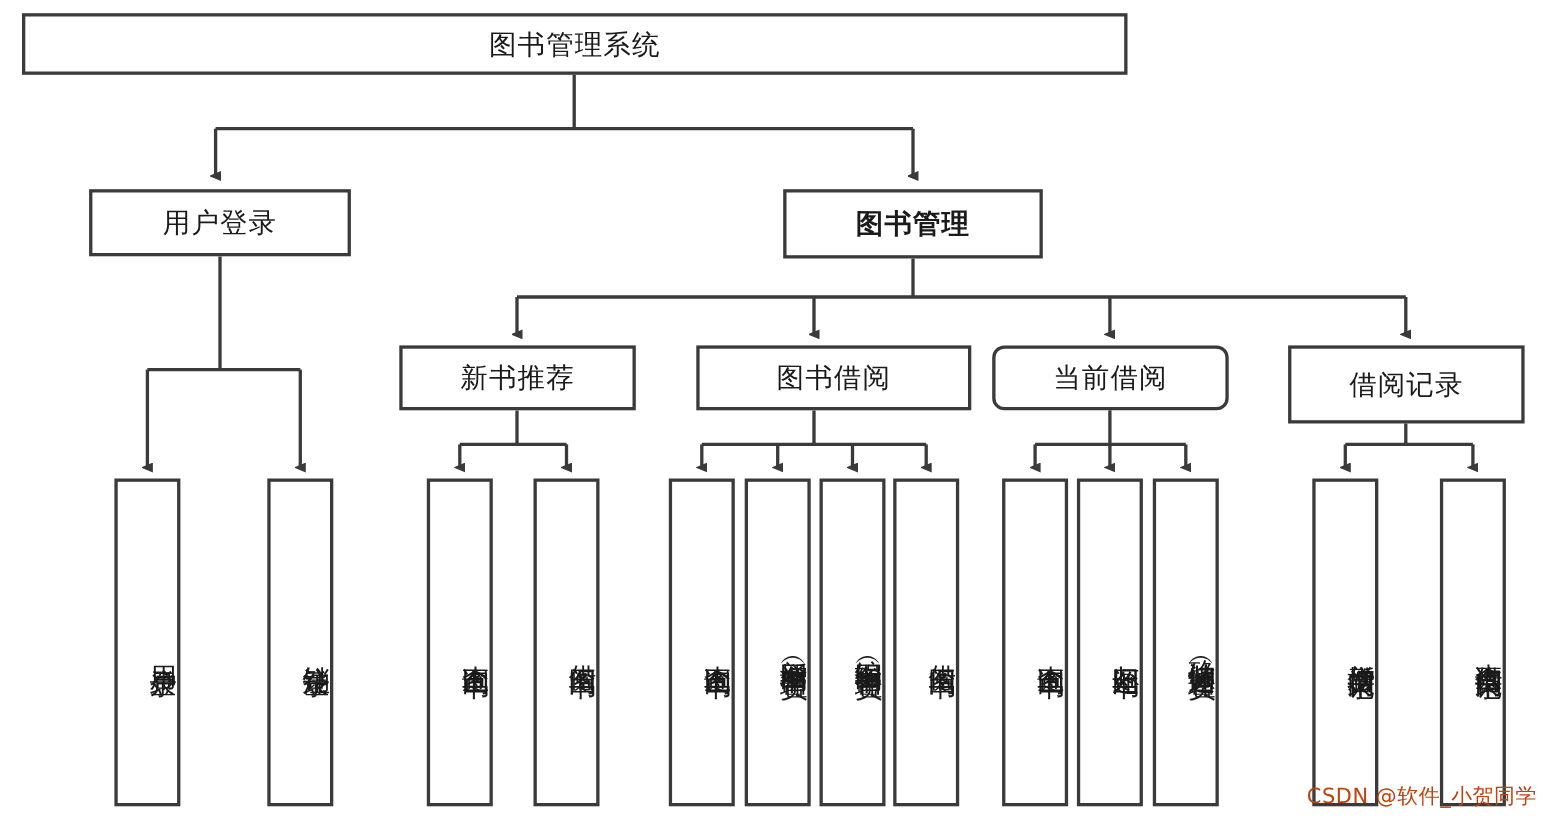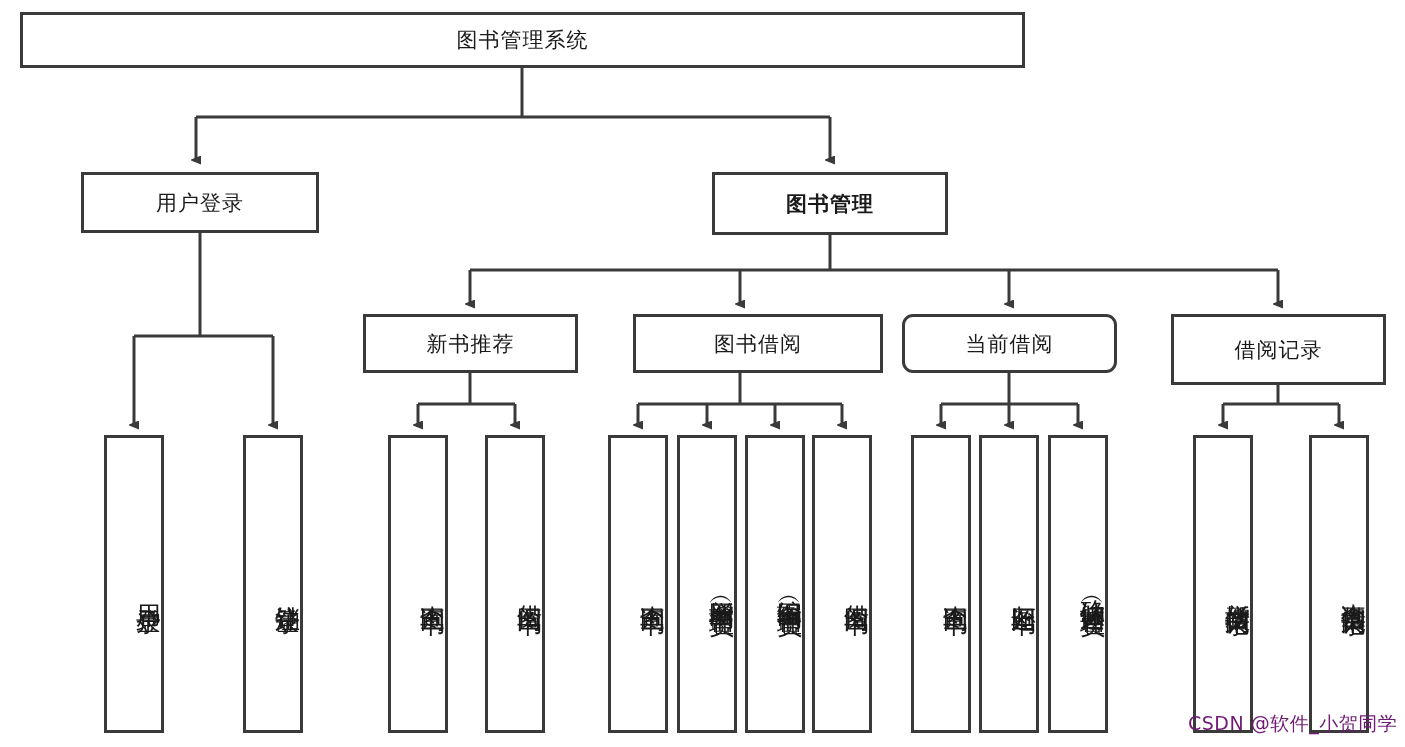--- a/index.html
+++ b/index.html
@@ -21,21 +21,21 @@
     position: absolute;
     box-sizing: border-box;
     background: #ffffff;
     border: 3px solid #3a3a3a;
     display: flex;
     align-items: center;
     justify-content: center;
     color: #1a1a1a;
   }
   .node.horiz {
-    font-size: 21px;
+    font-size: 25px;
     letter-spacing: 1px;
   }
   .node.vert {
     writing-mode: vertical-rl;
     text-orientation: upright;
     font-size: 25px;
     line-height: 1.02;
     padding-top: 10px;
     align-items: flex-start;
     justify-content: center;
@@ -51,21 +51,21 @@
     top: 0;
     width: 1405px;
     height: 747px;
     pointer-events: none;
   }
   .watermark {
     position: absolute;
     left: 1188px;
     top: 711px;
     font-size: 19px;
-    color: #701a75;
+    color: #c2410c;
     white-space: nowrap;
     letter-spacing: 0.5px;
   }
 </style>
 </head>
 <body>
 
 <div id="canvas">
 
   <svg class="edges" viewBox="0 0 1405 747" width="1405" height="747">

